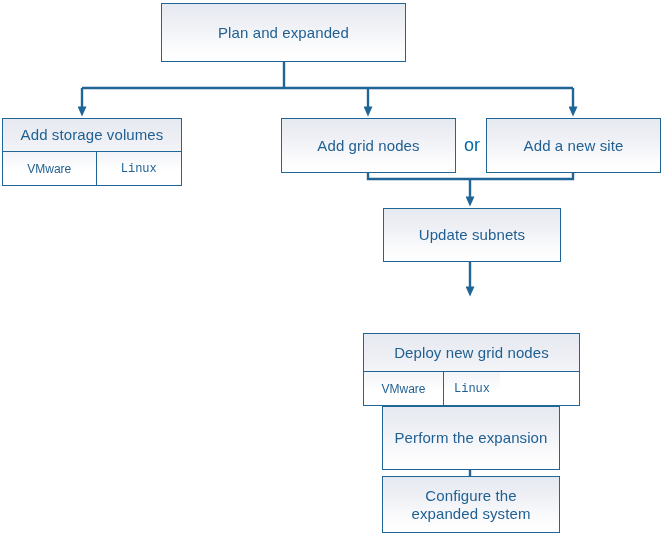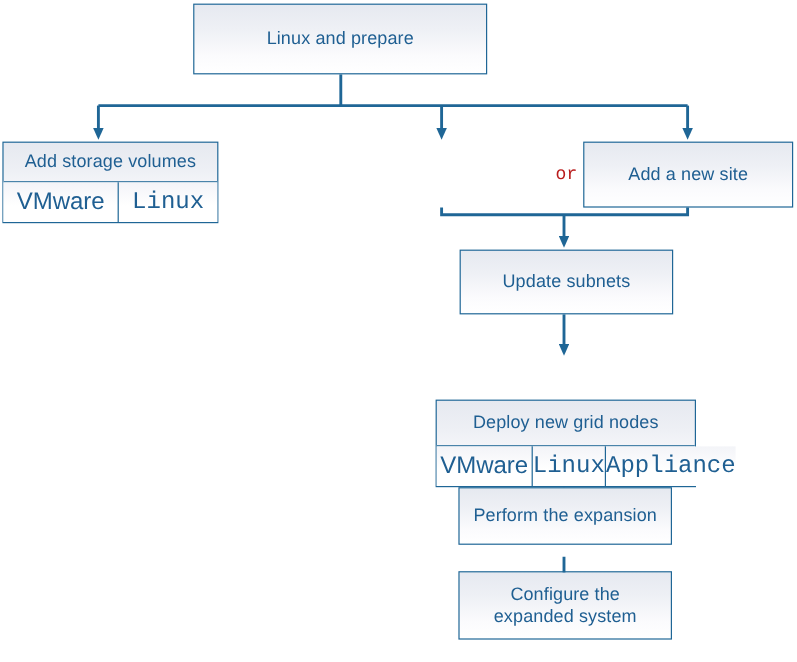--- a/index.html
+++ b/index.html
@@ -53,38 +53,37 @@
     flex: 0 0 auto;
     border-top: 1.6px solid #1f6696;
     background: #ffffff;
   }
   .subcell {
     flex: 1 1 auto;
     display: flex;
     align-items: center;
     justify-content: center;
     color: #1f5f92;
-    font-size: 20px;
+    font-size: 12px;
     height: 100%;
     box-sizing: border-box;
     background: linear-gradient(to bottom, #f3f4f8 0%, #ffffff 60%, #ffffff 100%);
   }
   .subcell + .subcell {
     border-left: 1.6px solid #1f6696;
     font-family: Liberation Mono, monospace;
   }
   .or-label {
     position: absolute;
-    color: #b91c1c;
-    font-size: 15px;
+    color: #0369a1;
+    font-size: 18px;
     z-index: 3;
     display: flex;
     align-items: center;
     justify-content: center;
-    font-family: Liberation Mono, monospace;
   }
 </style>
 </head>
 <body>
 
 <div id="canvas">
 
   <svg id="connectors" viewBox="0 0 664 552" xmlns="http://www.w3.org/2000/svg">
     <defs>
       <marker id="arrowhead" markerWidth="11" markerHeight="9" refX="0.6" refY="4.5" orient="auto" markerUnits="userSpaceOnUse">
@@ -105,52 +104,54 @@
 
       <path d="M470,262 L470,287" marker-end="url(#arrowhead)"></path>
 
       <path d="M470,370 L470,397" marker-end="url(#arrowhead)"></path>
 
       <path d="M470,464 L470,482" marker-end="url(#arrowhead)"></path>
     </g>
   </svg>
 
   <div class="node" style="left:161px; top:3px; width:245px; height:59px;">
-    <div class="node-title">Linux and prepare</div>
+    <div class="node-title">Plan and expanded</div>
   </div>
 
   <div class="node" style="left:2px; top:118px; width:180px; height:68px;">
     <div class="node-title">Add storage volumes</div>
     <div class="subrow" style="height:33px;">
       <div class="subcell">VMware</div>
       <div class="subcell">Linux</div>
     </div>
   </div>
 
+  <div class="node" style="left:281px; top:118px; width:175px; height:55px;">
+    <div class="node-title">Add grid nodes</div>
+  </div>
 
   <div class="or-label" style="left:460px; top:134px; width:24px; height:22px;">or</div>
 
   <div class="node" style="left:486px; top:118px; width:175px; height:55px;">
     <div class="node-title">Add a new site</div>
   </div>
 
   <div class="node" style="left:383px; top:208px; width:178px; height:54px;">
     <div class="node-title">Update subnets</div>
   </div>
 
   <div class="node" style="left:363px; top:297px; width:217px; height:73px;margin-top:36px;">
     <div class="node-title">Deploy new grid nodes</div>
     <div class="subrow" style="height:33px;">
       <div class="subcell" style="flex:0 0 79px;">VMware</div>
       <div class="subcell" style="flex:0 0 57px;">Linux</div>
-      <div class="subcell">Appliance</div>
     </div>
   </div>
 
-  <div class="node" style="left:382px; top:406px; width:178px; height:48px;">
+  <div class="node" style="left:382px; top:406px; width:178px; height:64px;">
     <div class="node-title">Perform the expansion</div>
   </div>
 
   <div class="node" style="left:382px; top:476px; width:178px; height:57px;">
     <div class="node-title" style="white-space:pre-line;">Configure the
 expanded system</div>
   </div>
 
 </div>
 

